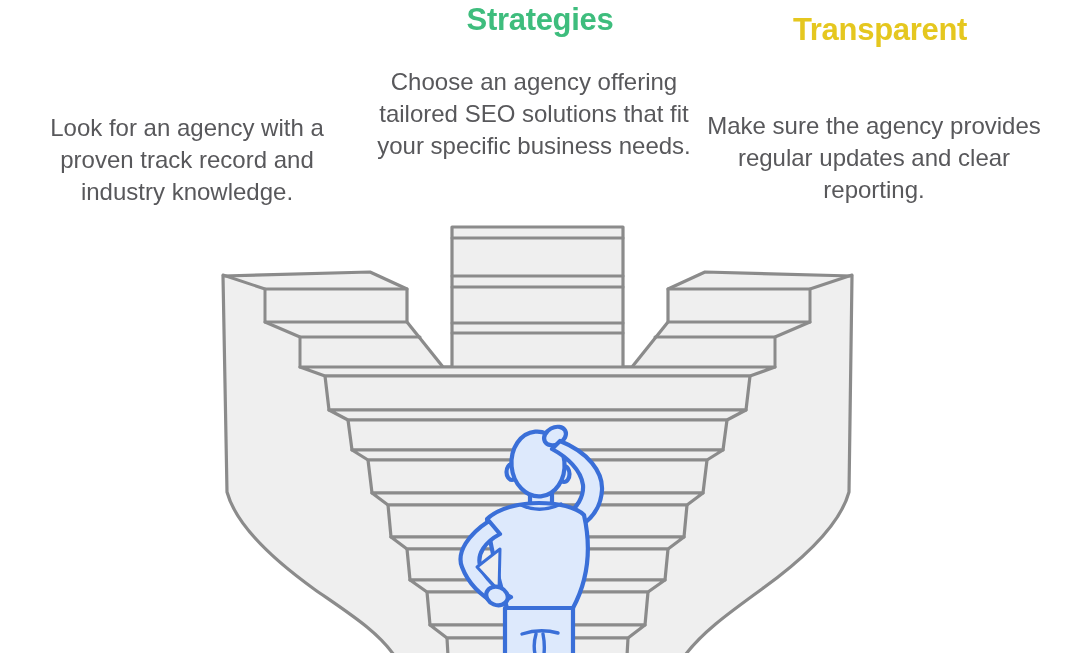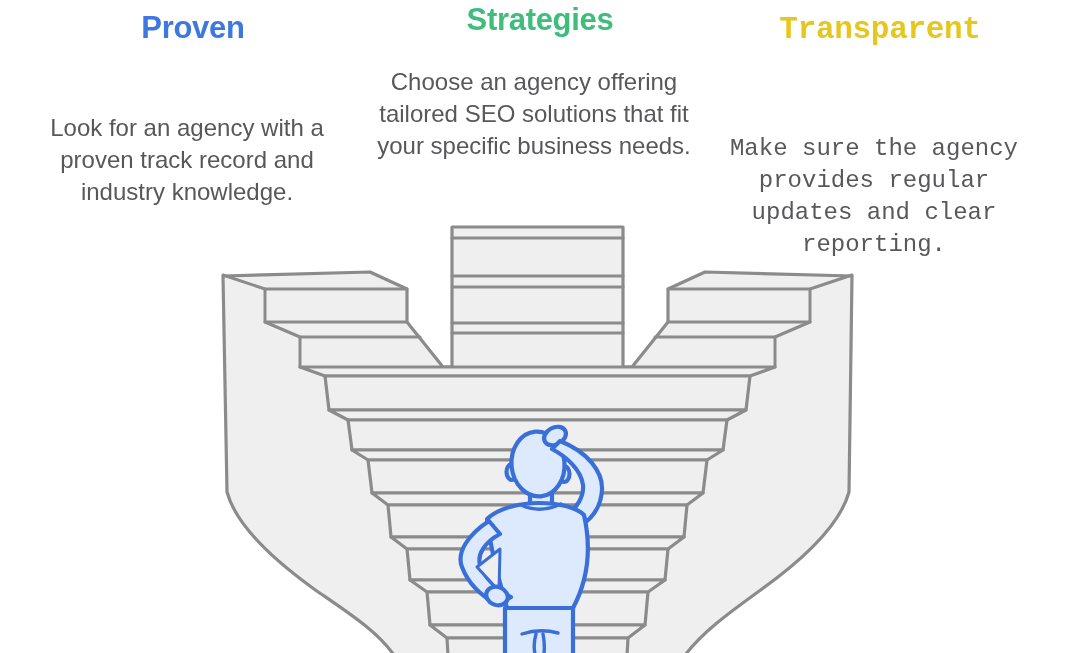--- a/index.html
+++ b/index.html
@@ -22,23 +22,23 @@
     font-size:24px;
     line-height:32px;
     color:var(--body-gray,#58585b);
   }
   #col-0{left:20px;width:346px;}
   #col-0 .col-title{margin-top:6px;color:var(--title-blue,#3c78dd);}
   #col-0 .col-body{top:112px;}
   #col-1{left:372px;width:336px;}
   #col-1 .col-title{margin-top:-2px;color:var(--title-green,#3ebd7d);}
   #col-1 .col-body{top:66px;}
-  #col-2{left:706px;width:348px;font-family:Liberation Mono, monospace;}
+  #col-2{left:706px;width:348px;}
   #col-2 .col-title{margin-top:8px;color:var(--title-yellow,#e5c71f);}
-  #col-2 .col-body{top:110px;margin-top:23px;}
+  #col-2 .col-body{top:110px;}
 
   #stairs-svg{position:absolute;left:0;top:220px;}
   .stair{
     fill:var(--stair-fill,#efefef);
     stroke:var(--stair-stroke,#8b8b8b);
     stroke-width:3.2;
     stroke-linejoin:round;
   }
   .stair-line{
     fill:none;
@@ -67,21 +67,20 @@
     stroke-linejoin:round;
   }
 </style>
 </head>
 <body>
 
 <div id="canvas">
 
   <div class="col" id="col-0">
     <div class="col-title">
-      <div>Proven</div>
     </div>
     <div class="col-body">Look for an agency with a proven track record and industry knowledge.</div>
   </div>
 
   <div class="col" id="col-1">
     <div class="col-title">
       <div>Strategies</div>
     </div>
     <div class="col-body">Choose an agency offering tailored SEO solutions that fit your specific business needs.</div>
   </div>

